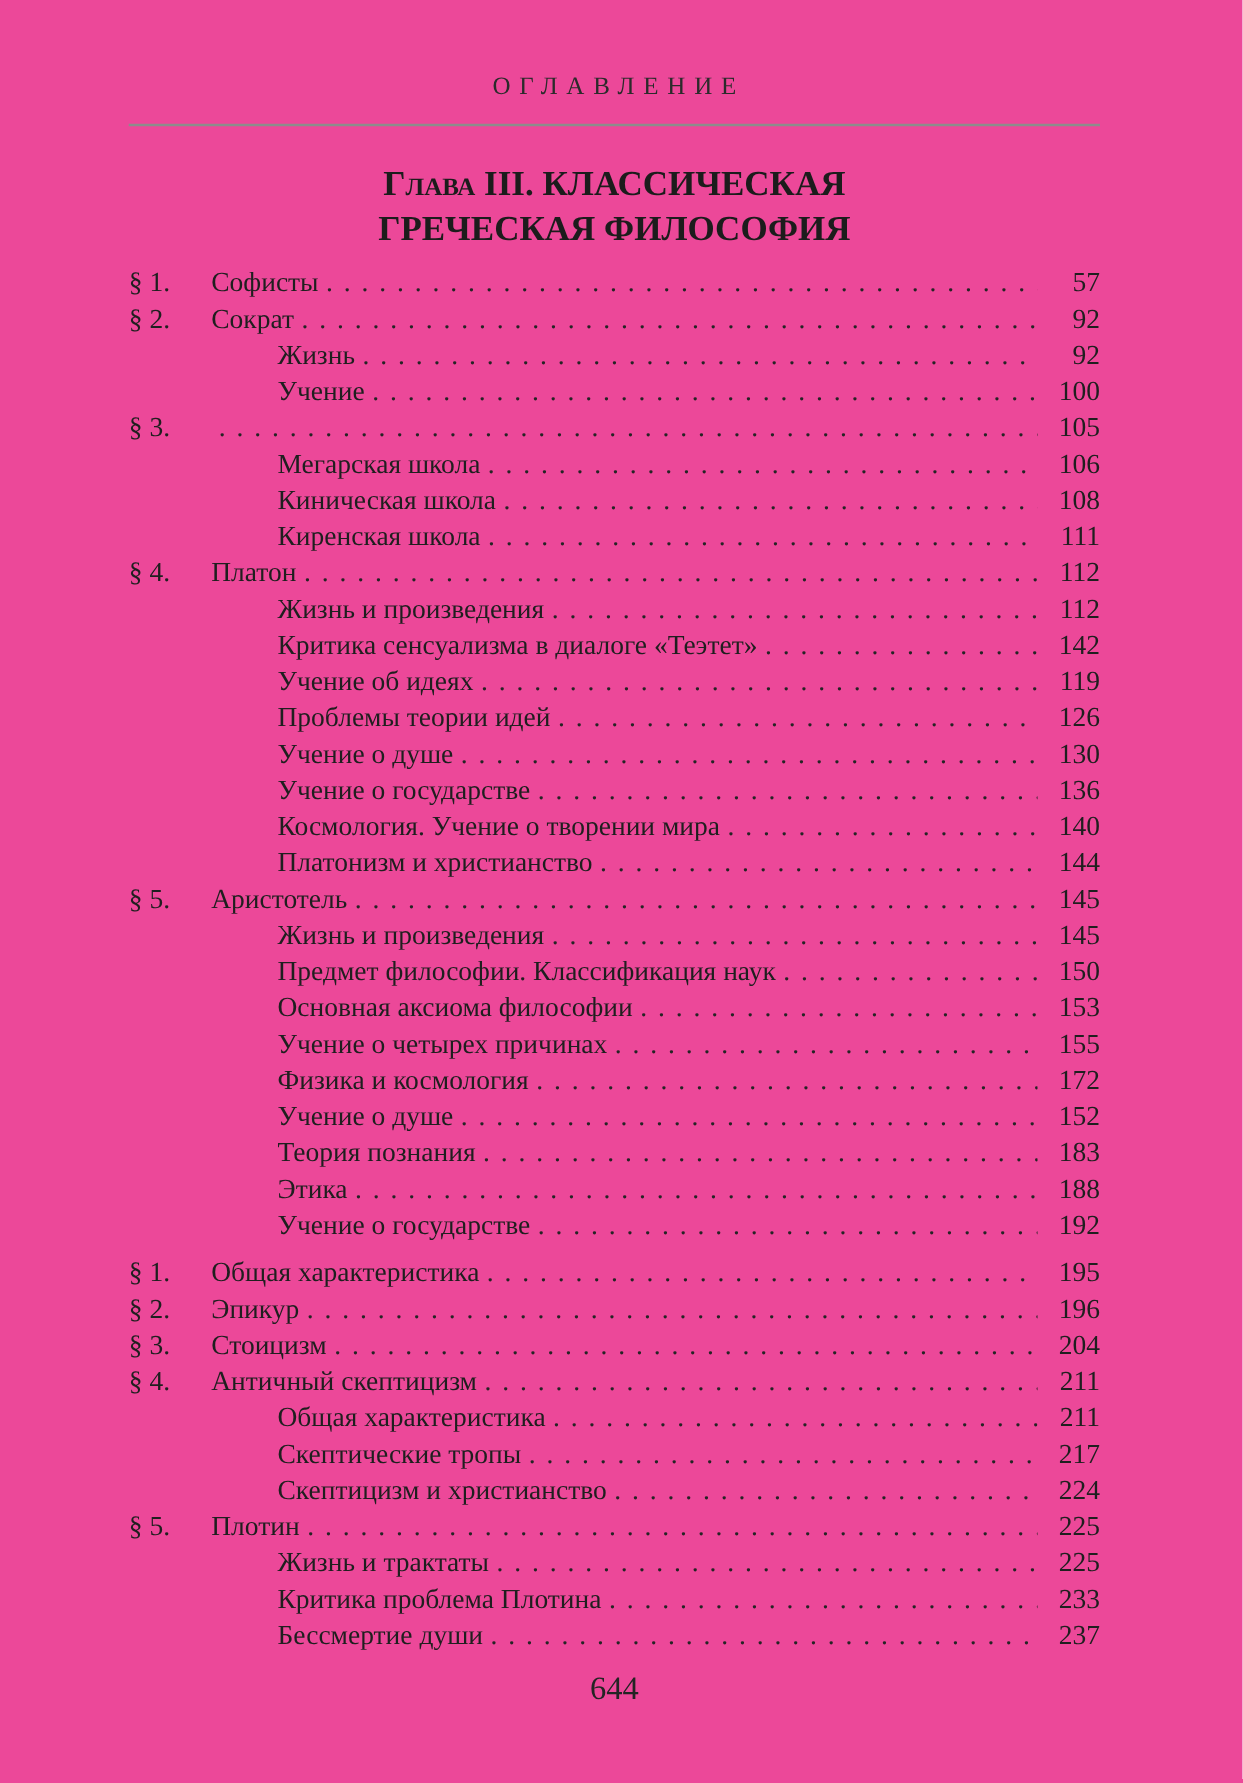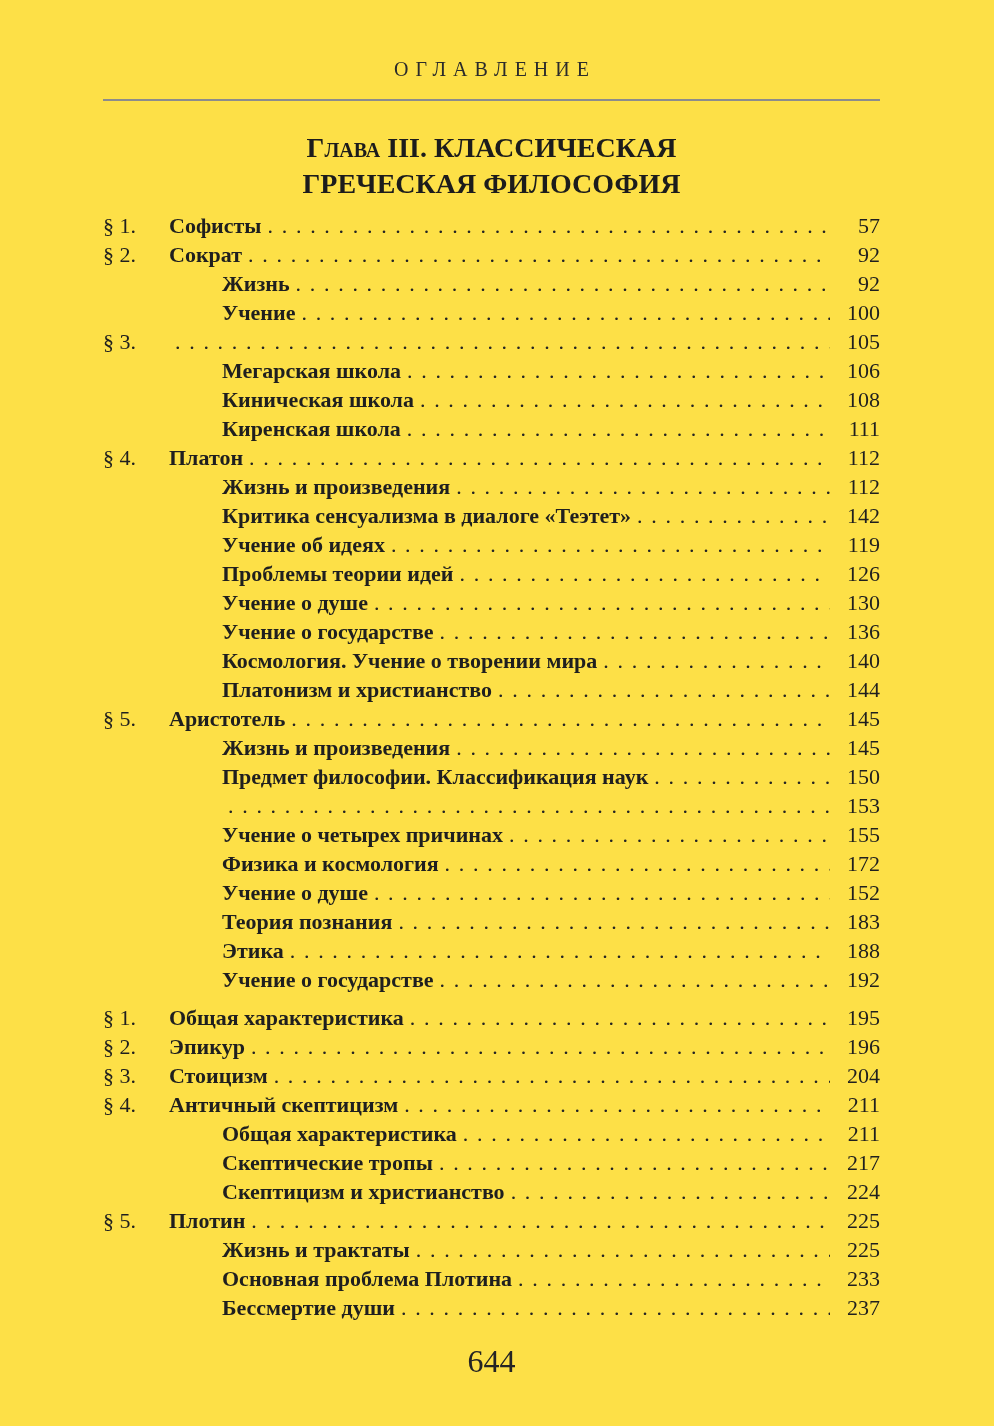--- a/index.html
+++ b/index.html
@@ -4,21 +4,21 @@
 <style>
   html, body {
     margin: 0;
     padding: 0;
     background: #ffffff;
   }
   .page {
     position: relative;
     width: 994px;
     height: 1426px;
-    background: #fde047;
+    background: #ec4899;
     color: #1f1f1f;
     font-family: "Liberation Serif", "DejaVu Serif", serif;
     overflow: hidden;
     box-sizing: border-box;
     padding-top: 56px;
   }
   .content {
     width: 777px;
     margin-left: 103px;
   }
@@ -54,38 +54,38 @@
     align-items: baseline;
     font-size: 22px;
     line-height: 29px;
     white-space: nowrap;
   }
   .toc-row .marker {
     flex: none;
     width: 66px;
   }
   .toc-row.level1 { padding-left: 119px; }
-  .toc-row .title { flex: none; font-weight: bold; }
+  .toc-row .title { flex: none; }
   .leader {
     flex: 1 1 auto;
     overflow: hidden;
     min-width: 14px;
     margin: 0 6px 0 6px;
     letter-spacing: 1.6px;
     color: #242424;
   }
   .pagenum {
     flex: none;
     min-width: 44px;
     text-align: right;
   }
   .doc-footer {
-    margin-top: 24px;
+    margin-top: 14px;
     text-align: center;
-    font-size: 32px;
+    font-size: 26px;
     line-height: 30px;
     color: #242424;
   }
 </style>
 </head>
 <body>
 
 <div class="page">
   <div class="content">
 
@@ -198,20 +198,21 @@
               <span class="title">Жизнь и произведения</span>
               <span class="leader">. . . . . . . . . . . . . . . . . . . . . . . . . . . . . . . . . . . . . . . . . . . . . . . . . . . . . . . . . . . . . . . . . . . . . . . . . . . . . . . . . . . . . . . . . . . . . . . . . . . . . . . . . . . . . . . . . . . . . . . . </span>
               <span class="pagenum">145</span>
             </div>
             <div class="toc-row level1">
               <span class="title">Предмет философии. Классификация наук</span>
               <span class="leader">. . . . . . . . . . . . . . . . . . . . . . . . . . . . . . . . . . . . . . . . . . . . . . . . . . . . . . . . . . . . . . . . . . . . . . . . . . . . . . . . . . . . . . . . . . . . . . . . . . . . . . . . . . . . . . . . . . . . . . . . </span>
               <span class="pagenum">150</span>
             </div>
             <div class="toc-row level1">
+              <span class="title">Основная аксиома философии</span>
               <span class="leader">. . . . . . . . . . . . . . . . . . . . . . . . . . . . . . . . . . . . . . . . . . . . . . . . . . . . . . . . . . . . . . . . . . . . . . . . . . . . . . . . . . . . . . . . . . . . . . . . . . . . . . . . . . . . . . . . . . . . . . . . </span>
               <span class="pagenum">153</span>
             </div>
             <div class="toc-row level1">
               <span class="title">Учение о четырех причинах</span>
               <span class="leader">. . . . . . . . . . . . . . . . . . . . . . . . . . . . . . . . . . . . . . . . . . . . . . . . . . . . . . . . . . . . . . . . . . . . . . . . . . . . . . . . . . . . . . . . . . . . . . . . . . . . . . . . . . . . . . . . . . . . . . . . </span>
               <span class="pagenum">155</span>
             </div>
             <div class="toc-row level1">
               <span class="title">Физика и космология</span>
@@ -286,21 +287,21 @@
               <span class="title">Плотин</span>
               <span class="leader">. . . . . . . . . . . . . . . . . . . . . . . . . . . . . . . . . . . . . . . . . . . . . . . . . . . . . . . . . . . . . . . . . . . . . . . . . . . . . . . . . . . . . . . . . . . . . . . . . . . . . . . . . . . . . . . . . . . . . . . . </span>
               <span class="pagenum">225</span>
             </div>
             <div class="toc-row level1">
               <span class="title">Жизнь и трактаты</span>
               <span class="leader">. . . . . . . . . . . . . . . . . . . . . . . . . . . . . . . . . . . . . . . . . . . . . . . . . . . . . . . . . . . . . . . . . . . . . . . . . . . . . . . . . . . . . . . . . . . . . . . . . . . . . . . . . . . . . . . . . . . . . . . . </span>
               <span class="pagenum">225</span>
             </div>
             <div class="toc-row level1">
-              <span class="title">Основная проблема Плотина</span>
+              <span class="title">Критика проблема Плотина</span>
               <span class="leader">. . . . . . . . . . . . . . . . . . . . . . . . . . . . . . . . . . . . . . . . . . . . . . . . . . . . . . . . . . . . . . . . . . . . . . . . . . . . . . . . . . . . . . . . . . . . . . . . . . . . . . . . . . . . . . . . . . . . . . . . </span>
               <span class="pagenum">233</span>
             </div>
             <div class="toc-row level1">
               <span class="title">Бессмертие души</span>
               <span class="leader">. . . . . . . . . . . . . . . . . . . . . . . . . . . . . . . . . . . . . . . . . . . . . . . . . . . . . . . . . . . . . . . . . . . . . . . . . . . . . . . . . . . . . . . . . . . . . . . . . . . . . . . . . . . . . . . . . . . . . . . . </span>
               <span class="pagenum">237</span>
             </div>
           </div>
         </section>

